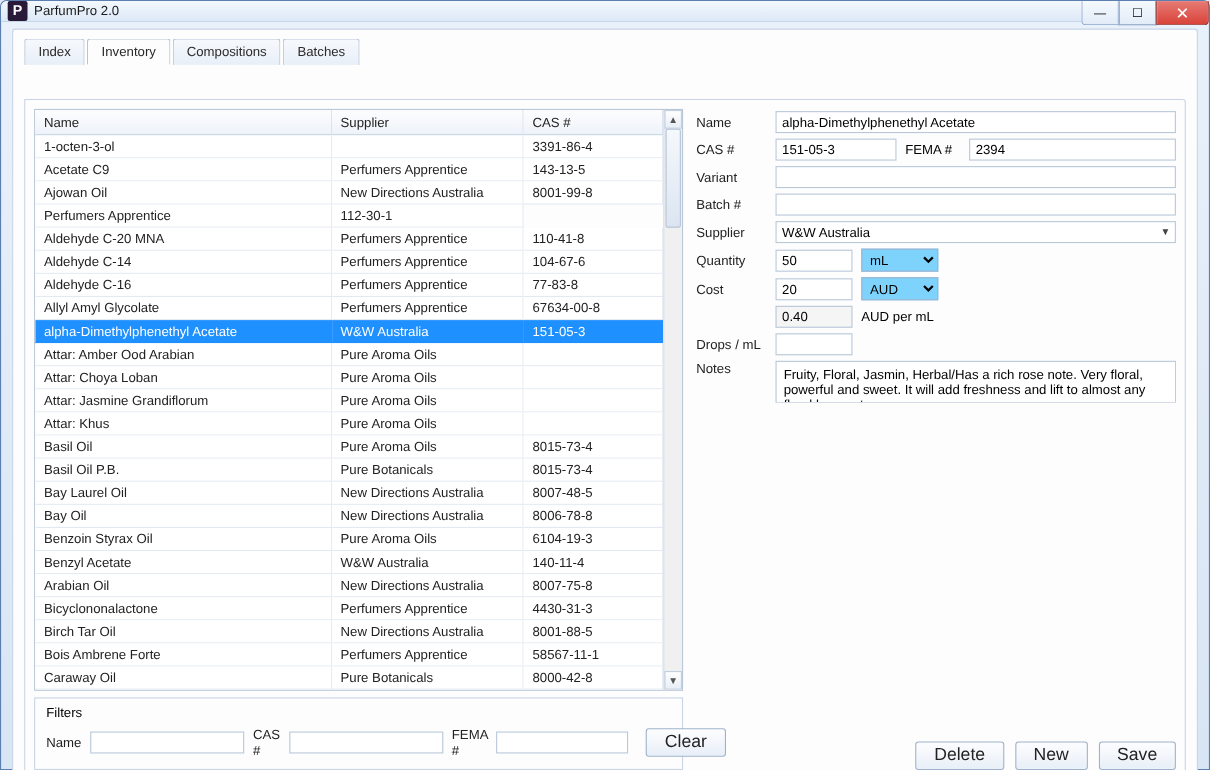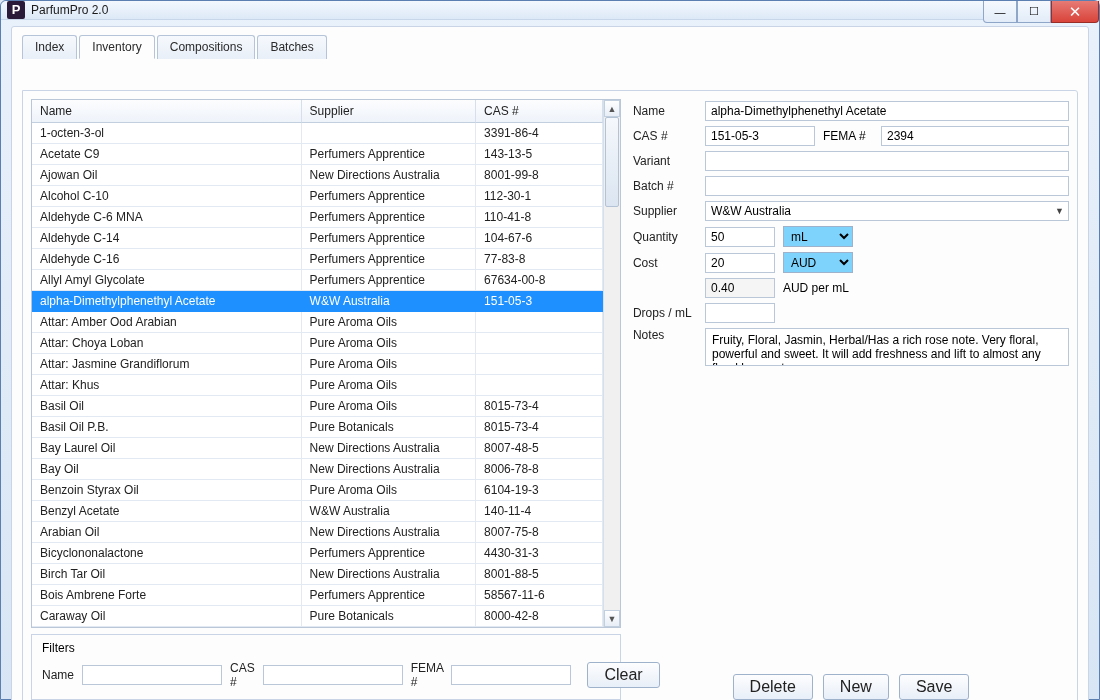--- a/index.html
+++ b/index.html
@@ -224,21 +224,21 @@
   .caret { font-size: 9px; color:#444; }
   .notes {
     flex: 1;
     border: 1px solid #b9c7d9;
     padding: 4px 6px;
     font-size: 12px;
     resize: none;
     font-family: inherit;
   }
   .action-row {
-    display: flex; justify-content: center; gap: 10px; margin-top: 6px;
+    display: flex; justify-content: flex-end; gap: 10px; margin-top: 6px;
   }
 </style>
 </head>
 <body>
 
 <div class="window">
   <div class="titlebar">
     <div class="app-icon">P</div>
     <div class="title-text">ParfumPro 2.0</div>
     <div class="win-controls">
@@ -276,26 +276,25 @@
                   <div class="cell">Acetate C9</div>
                   <div class="cell">Perfumers Apprentice</div>
                   <div class="cell">143-13-5</div>
                 </div>
                 <div class="grid-row">
                   <div class="cell">Ajowan Oil</div>
                   <div class="cell">New Directions Australia</div>
                   <div class="cell">8001-99-8</div>
                 </div>
                 <div class="grid-row">
-                  <div class="cell">Alcohol C-10</div>
                   <div class="cell">Perfumers Apprentice</div>
                   <div class="cell">112-30-1</div>
                 </div>
                 <div class="grid-row">
-                  <div class="cell">Aldehyde C-6 MNA</div>
+                  <div class="cell">Aldehyde C-20 MNA</div>
                   <div class="cell">Perfumers Apprentice</div>
                   <div class="cell">110-41-8</div>
                 </div>
                 <div class="grid-row">
                   <div class="cell">Aldehyde C-14</div>
                   <div class="cell">Perfumers Apprentice</div>
                   <div class="cell">104-67-6</div>
                 </div>
                 <div class="grid-row">
                   <div class="cell">Aldehyde C-16</div>
@@ -373,21 +372,21 @@
                   <div class="cell">4430-31-3</div>
                 </div>
                 <div class="grid-row">
                   <div class="cell">Birch Tar Oil</div>
                   <div class="cell">New Directions Australia</div>
                   <div class="cell">8001-88-5</div>
                 </div>
                 <div class="grid-row">
                   <div class="cell">Bois Ambrene Forte</div>
                   <div class="cell">Perfumers Apprentice</div>
-                  <div class="cell">58567-11-6</div>
+                  <div class="cell">58567-11-1</div>
                 </div>
                 <div class="grid-row">
                   <div class="cell">Caraway Oil</div>
                   <div class="cell">Pure Botanicals</div>
                   <div class="cell">8000-42-8</div>
                 </div>
               </div>
           </div>
           <div class="scrollbar">
             <div class="sb-btn">▲</div>

